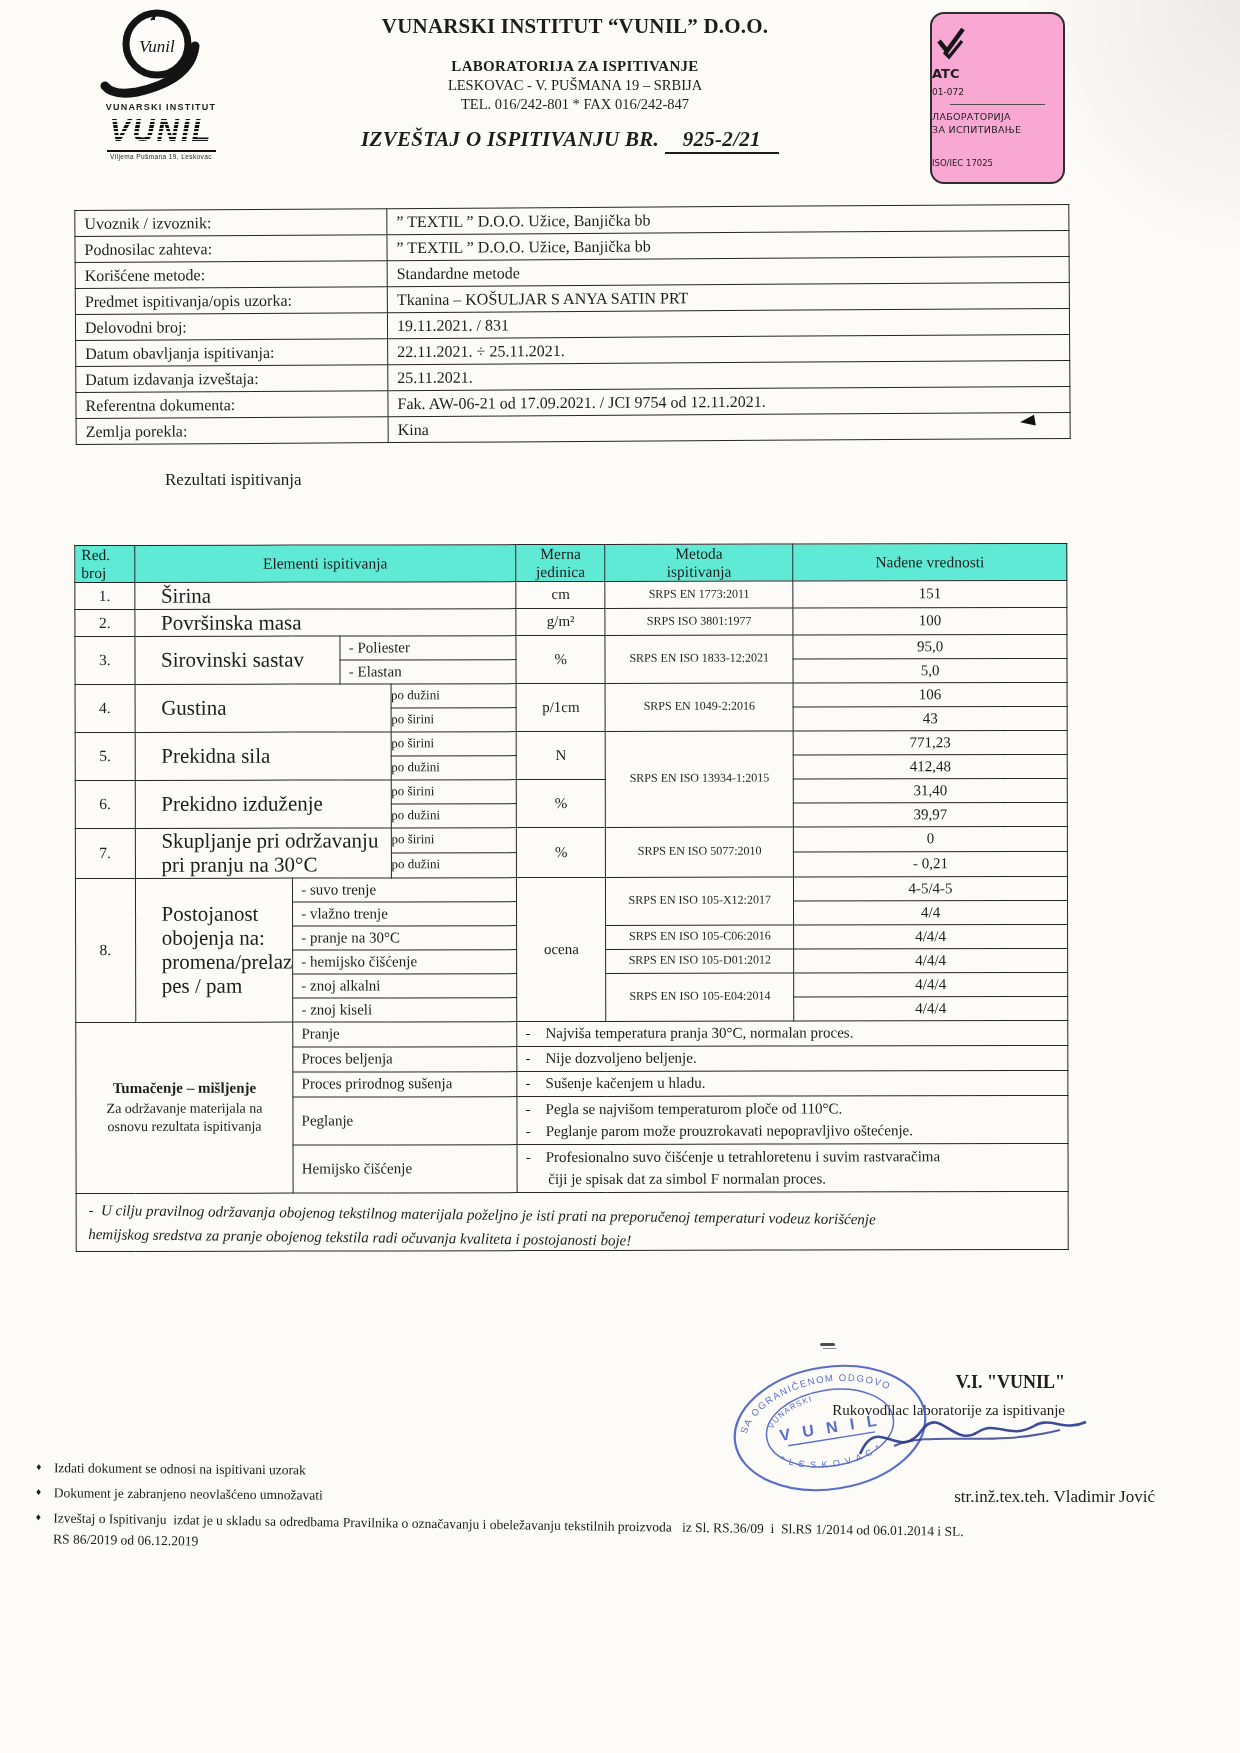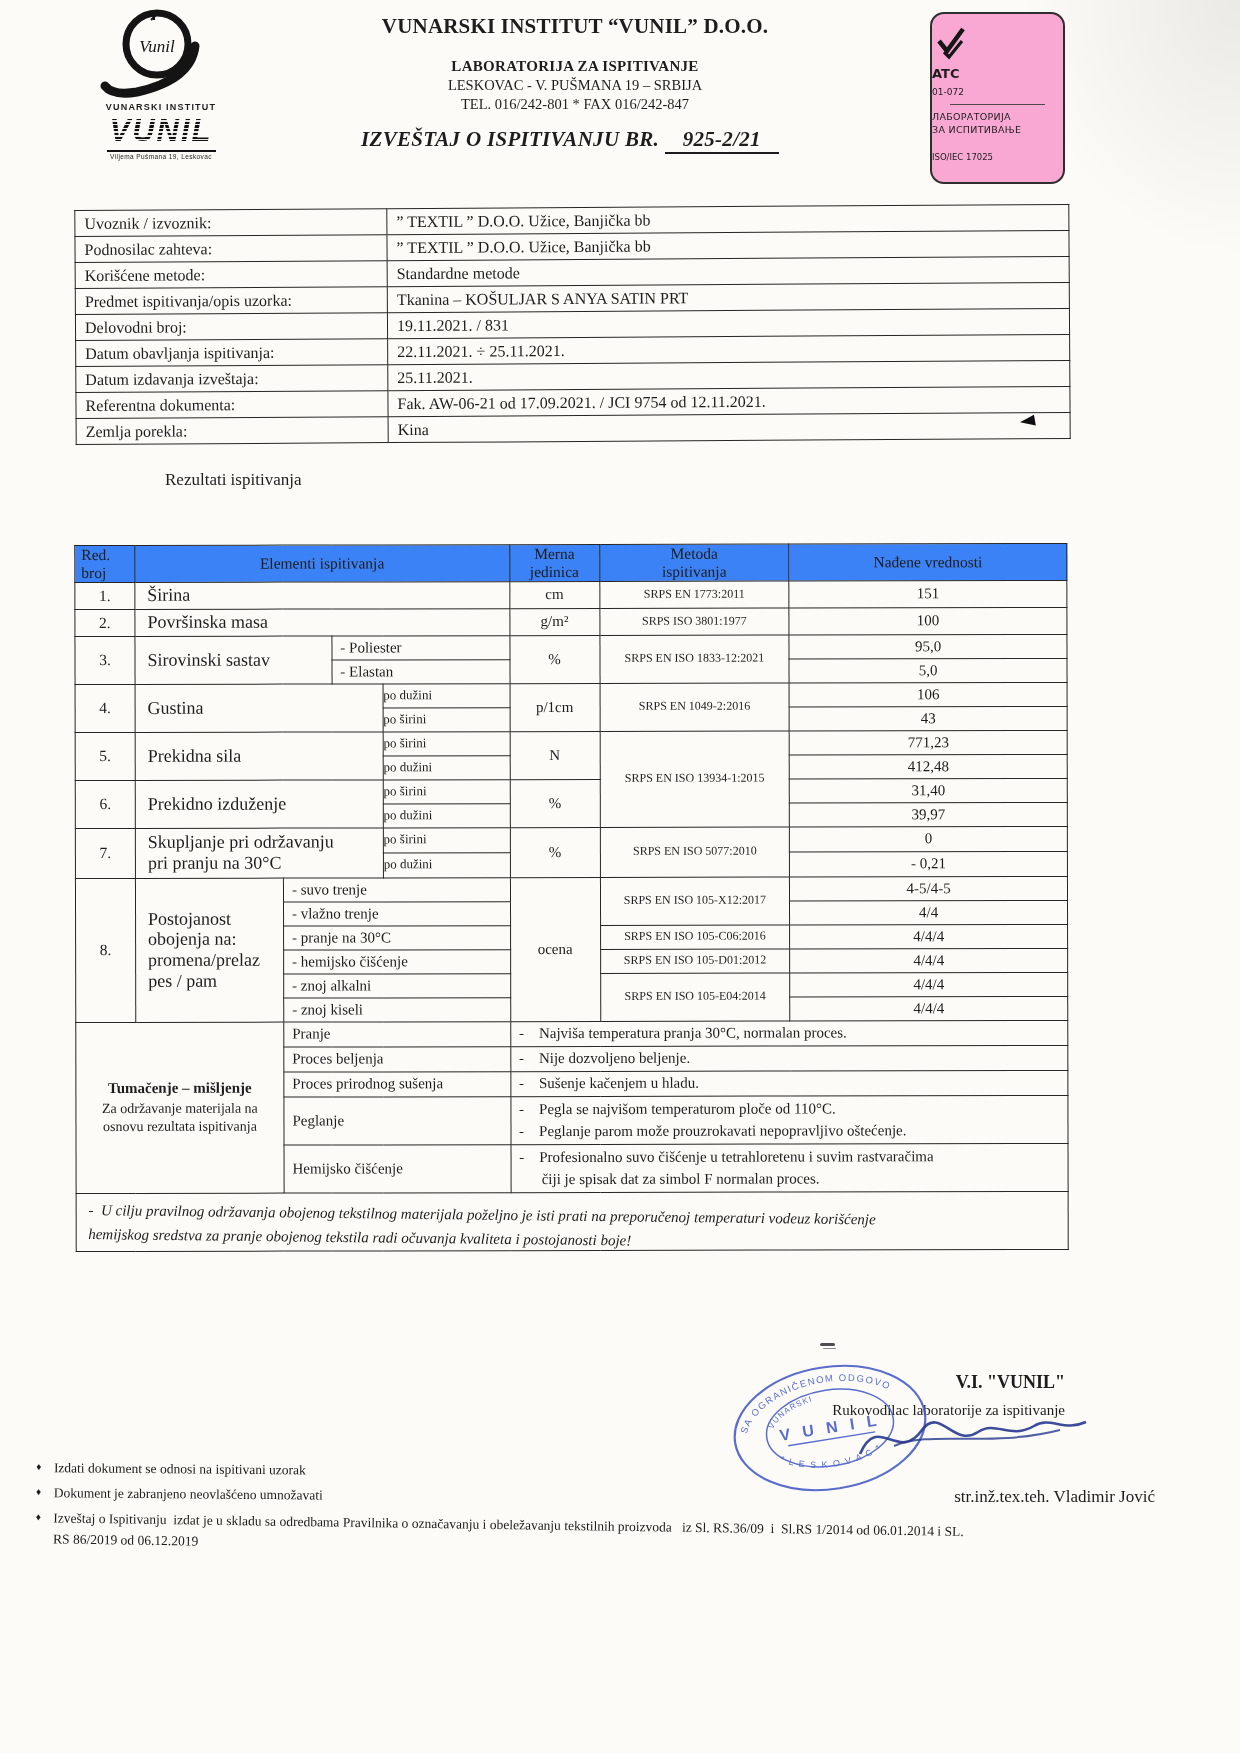--- a/index.html
+++ b/index.html
@@ -27,43 +27,43 @@
   .report-title{position:absolute;left:200px;top:127px;width:740px;text-align:center;
     font-size:21px;font-weight:bold;font-style:italic;letter-spacing:.3px}
   .report-number{border-bottom:2px solid #1d1d1d;padding:0 18px;display:inline-block}
 
   .badge{position:absolute;left:930px;top:12px;width:135px;height:172px;border:2.5px solid #2e2e2e;
     border-radius:14px;background:#f9a8d4;padding-top:10px}
   .b-name{font:700 13px "DejaVu Sans",sans-serif;margin-top:2px}
   .b-code{font:400 9px "DejaVu Sans",sans-serif;margin-top:6px}
   .b-div{width:72%;margin:7px auto 6px;border-top:1.2px solid #4a4a4a}
   .b-l1,.b-l2{font:400 9.5px "DejaVu Sans",sans-serif;letter-spacing:.3px;line-height:1.35}
-  .b-l3{font:400 8.5px "DejaVu Sans",sans-serif;margin-top:15px}
+  .b-l3{font:400 8.5px "DejaVu Sans",sans-serif;margin-top:21px}
 
   
   .info-table{position:absolute;left:75px;top:207px;width:995px;border-collapse:collapse;
     transform:rotate(-0.35deg)}
   .info-table td{border:1.6px solid #262626;height:26px;padding:1px 9px;font-size:16px;vertical-align:middle}
   .info-table .i-label{width:312px}
   .artifact-arrow{position:absolute;left:1020px;top:416px;width:0;height:0;
     border-right:15px solid #101010;border-top:5px solid transparent;border-bottom:6px solid transparent;
     transform:rotate(-10deg)}
 
   
   .section-title{position:absolute;left:165px;top:470px;font-size:17px}
   .strana{position:absolute;left:75px;top:520px;width:993px;text-align:right;padding-right:26px;font-size:15.5px}
   .rtable{position:absolute;left:75px;top:544px;width:993px;border-collapse:collapse;
     transform:rotate(-0.12deg);background:#fcfbf7}
   .rtable th,.rtable td{border:1.5px solid #262626;vertical-align:middle;line-height:1.15}
-  .rtable th{background:#3b82f6;font-weight:normal;font-size:15.5px;text-align:center;
+  .rtable th{background:#5eead4;font-weight:normal;font-size:15.5px;text-align:center;
     white-space:pre-line;height:36px}
   .rtable th.num-h{text-align:left;padding-left:6px}
   .rh24{height:24px}.rh25{height:25px}.rh27{height:27px}.rh48{height:48px}.rh58{height:58px}
   td.num{text-align:center;font-size:15.5px}
-  td.name{font-size:18px;padding-left:12px;white-space:pre-line}
+  td.name{font-size:21px;padding-left:26px;white-space:pre-line}
   td.sub-l{font-size:15px;padding-left:8px}
   td.sub-c{font-size:13px;text-align:left}
   td.unit{font-size:15px;text-align:center}
   td.method{font-size:12px;text-align:center;padding:0 2px}
   td.val{font-size:15px;text-align:center}
   td.interp-left{text-align:center;}
   .interp-title{font-weight:bold;font-size:15px}
   .interp-sub{font-size:14px;white-space:pre-line;margin-top:3px;line-height:1.25}
   td.ilabel{font-size:15px;padding-left:8px}
   td.itext{font-size:15px;white-space:pre-wrap;padding-left:8px;line-height:1.5}

